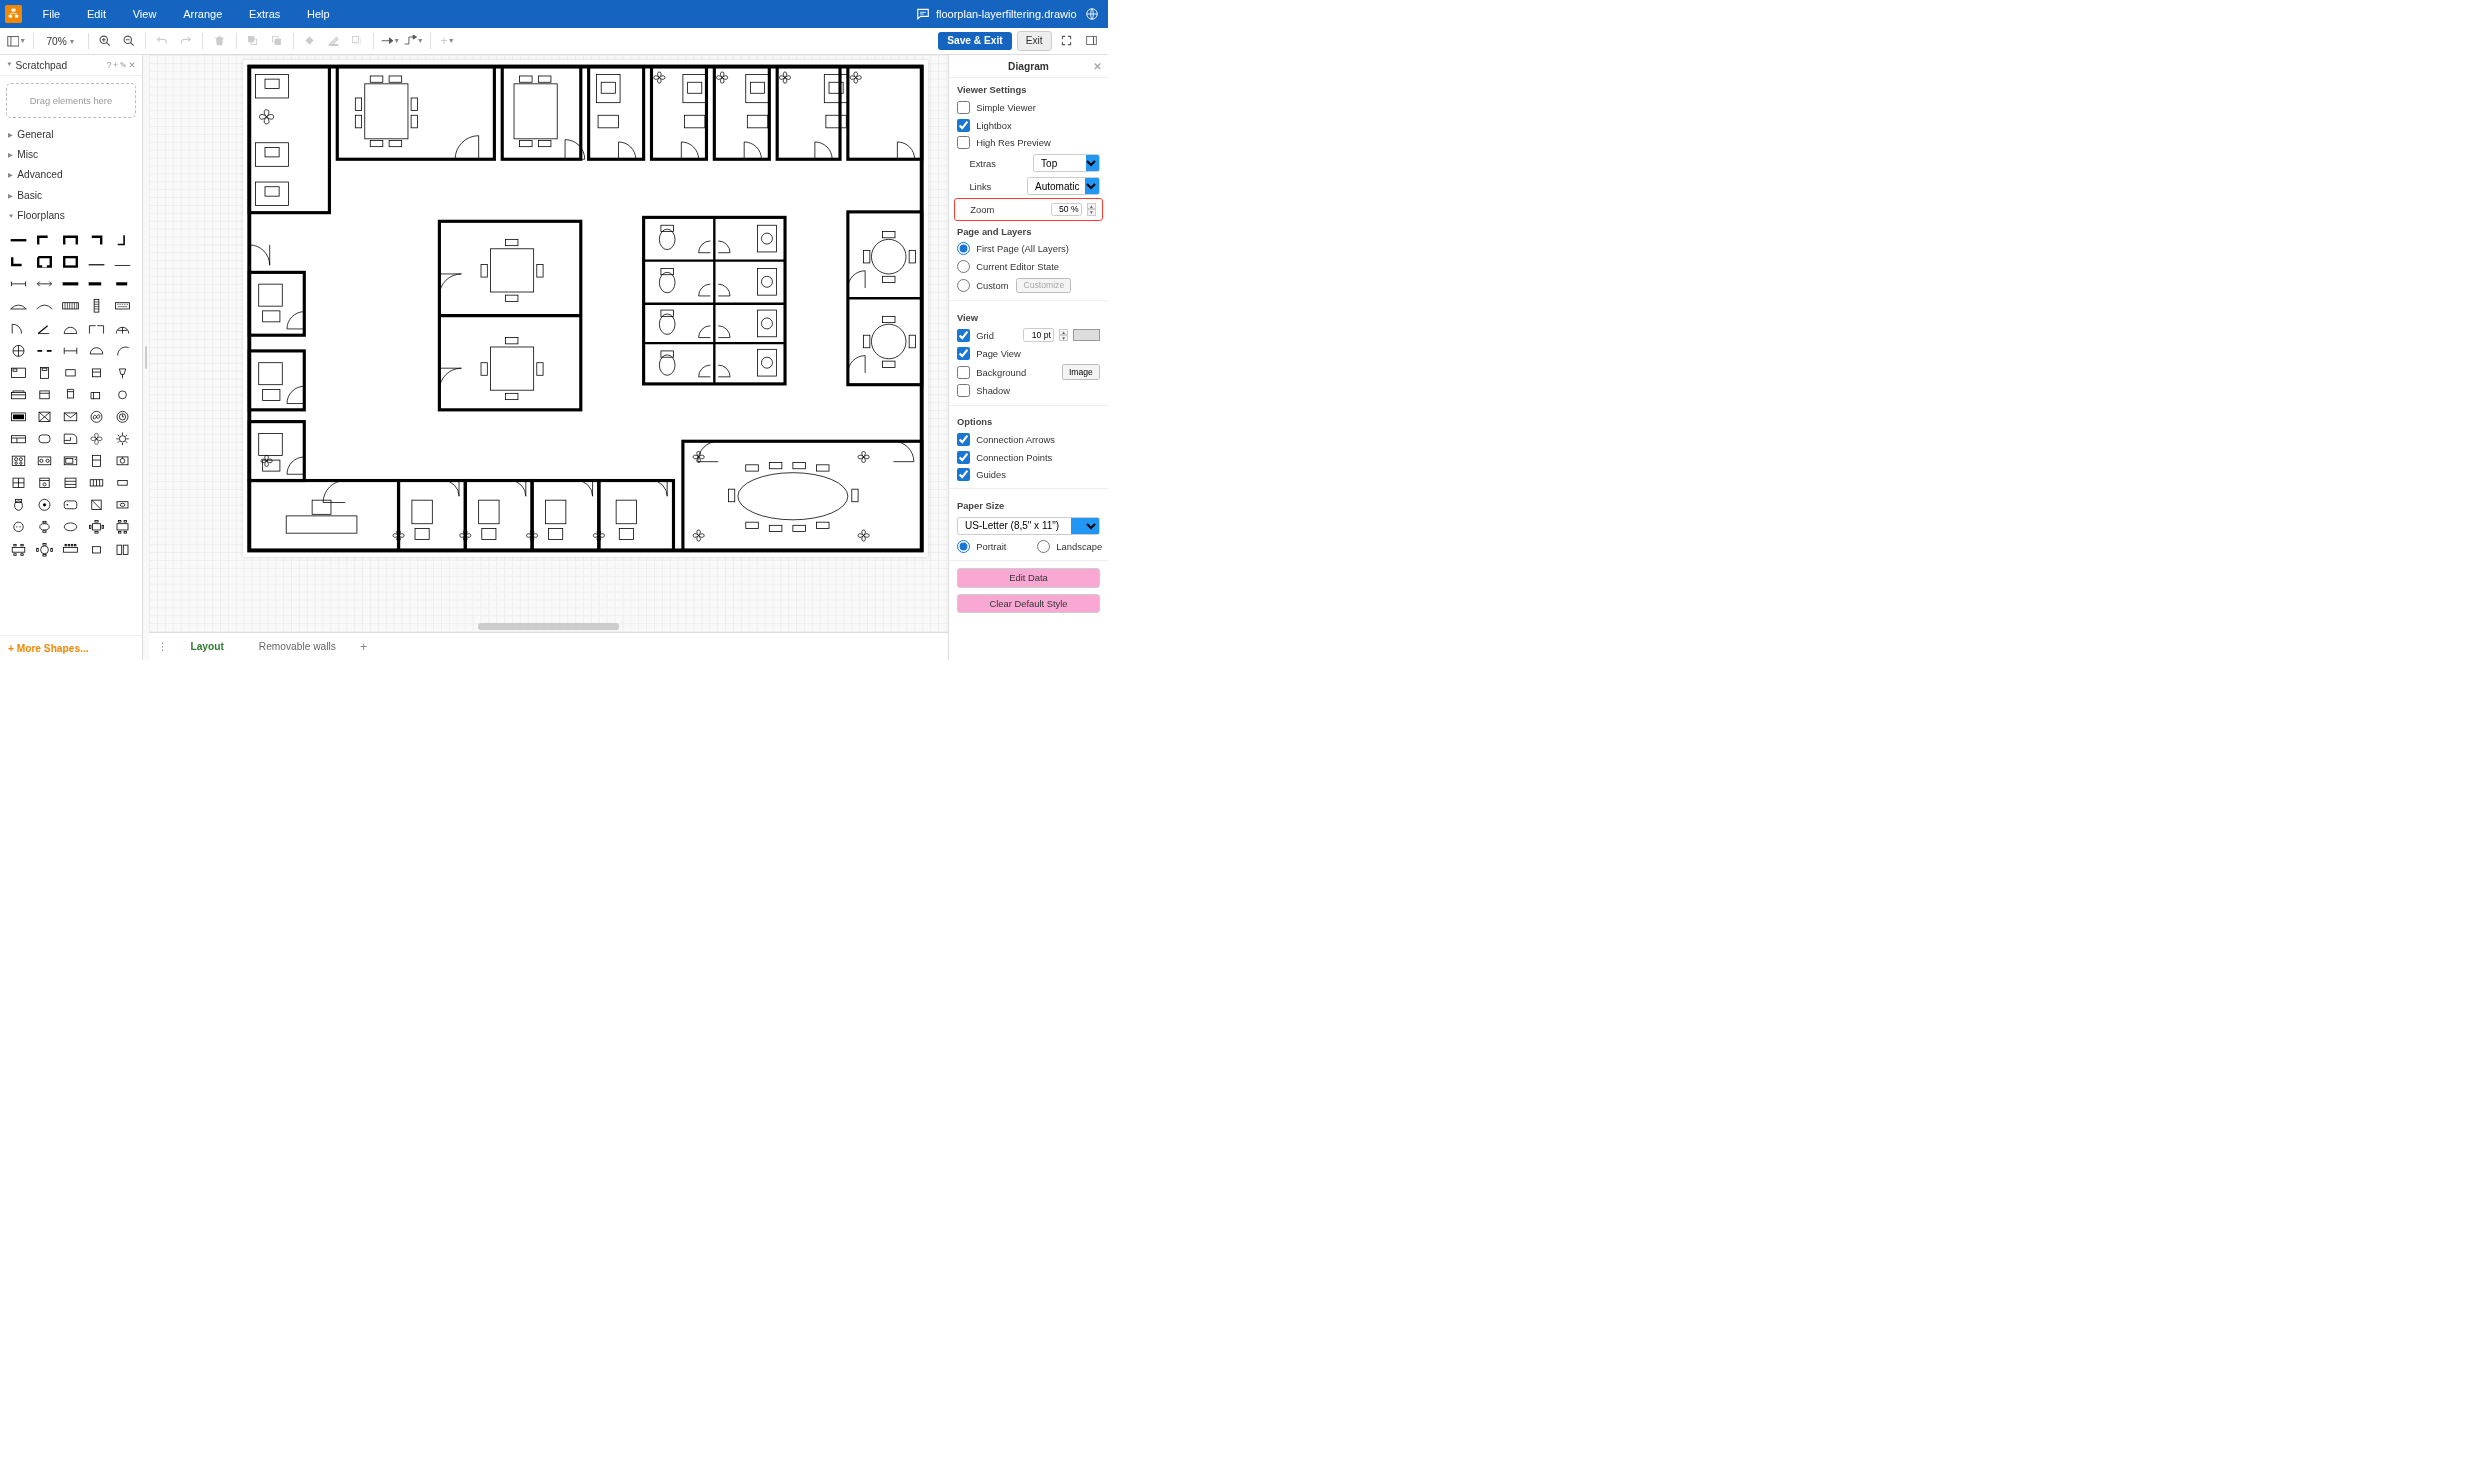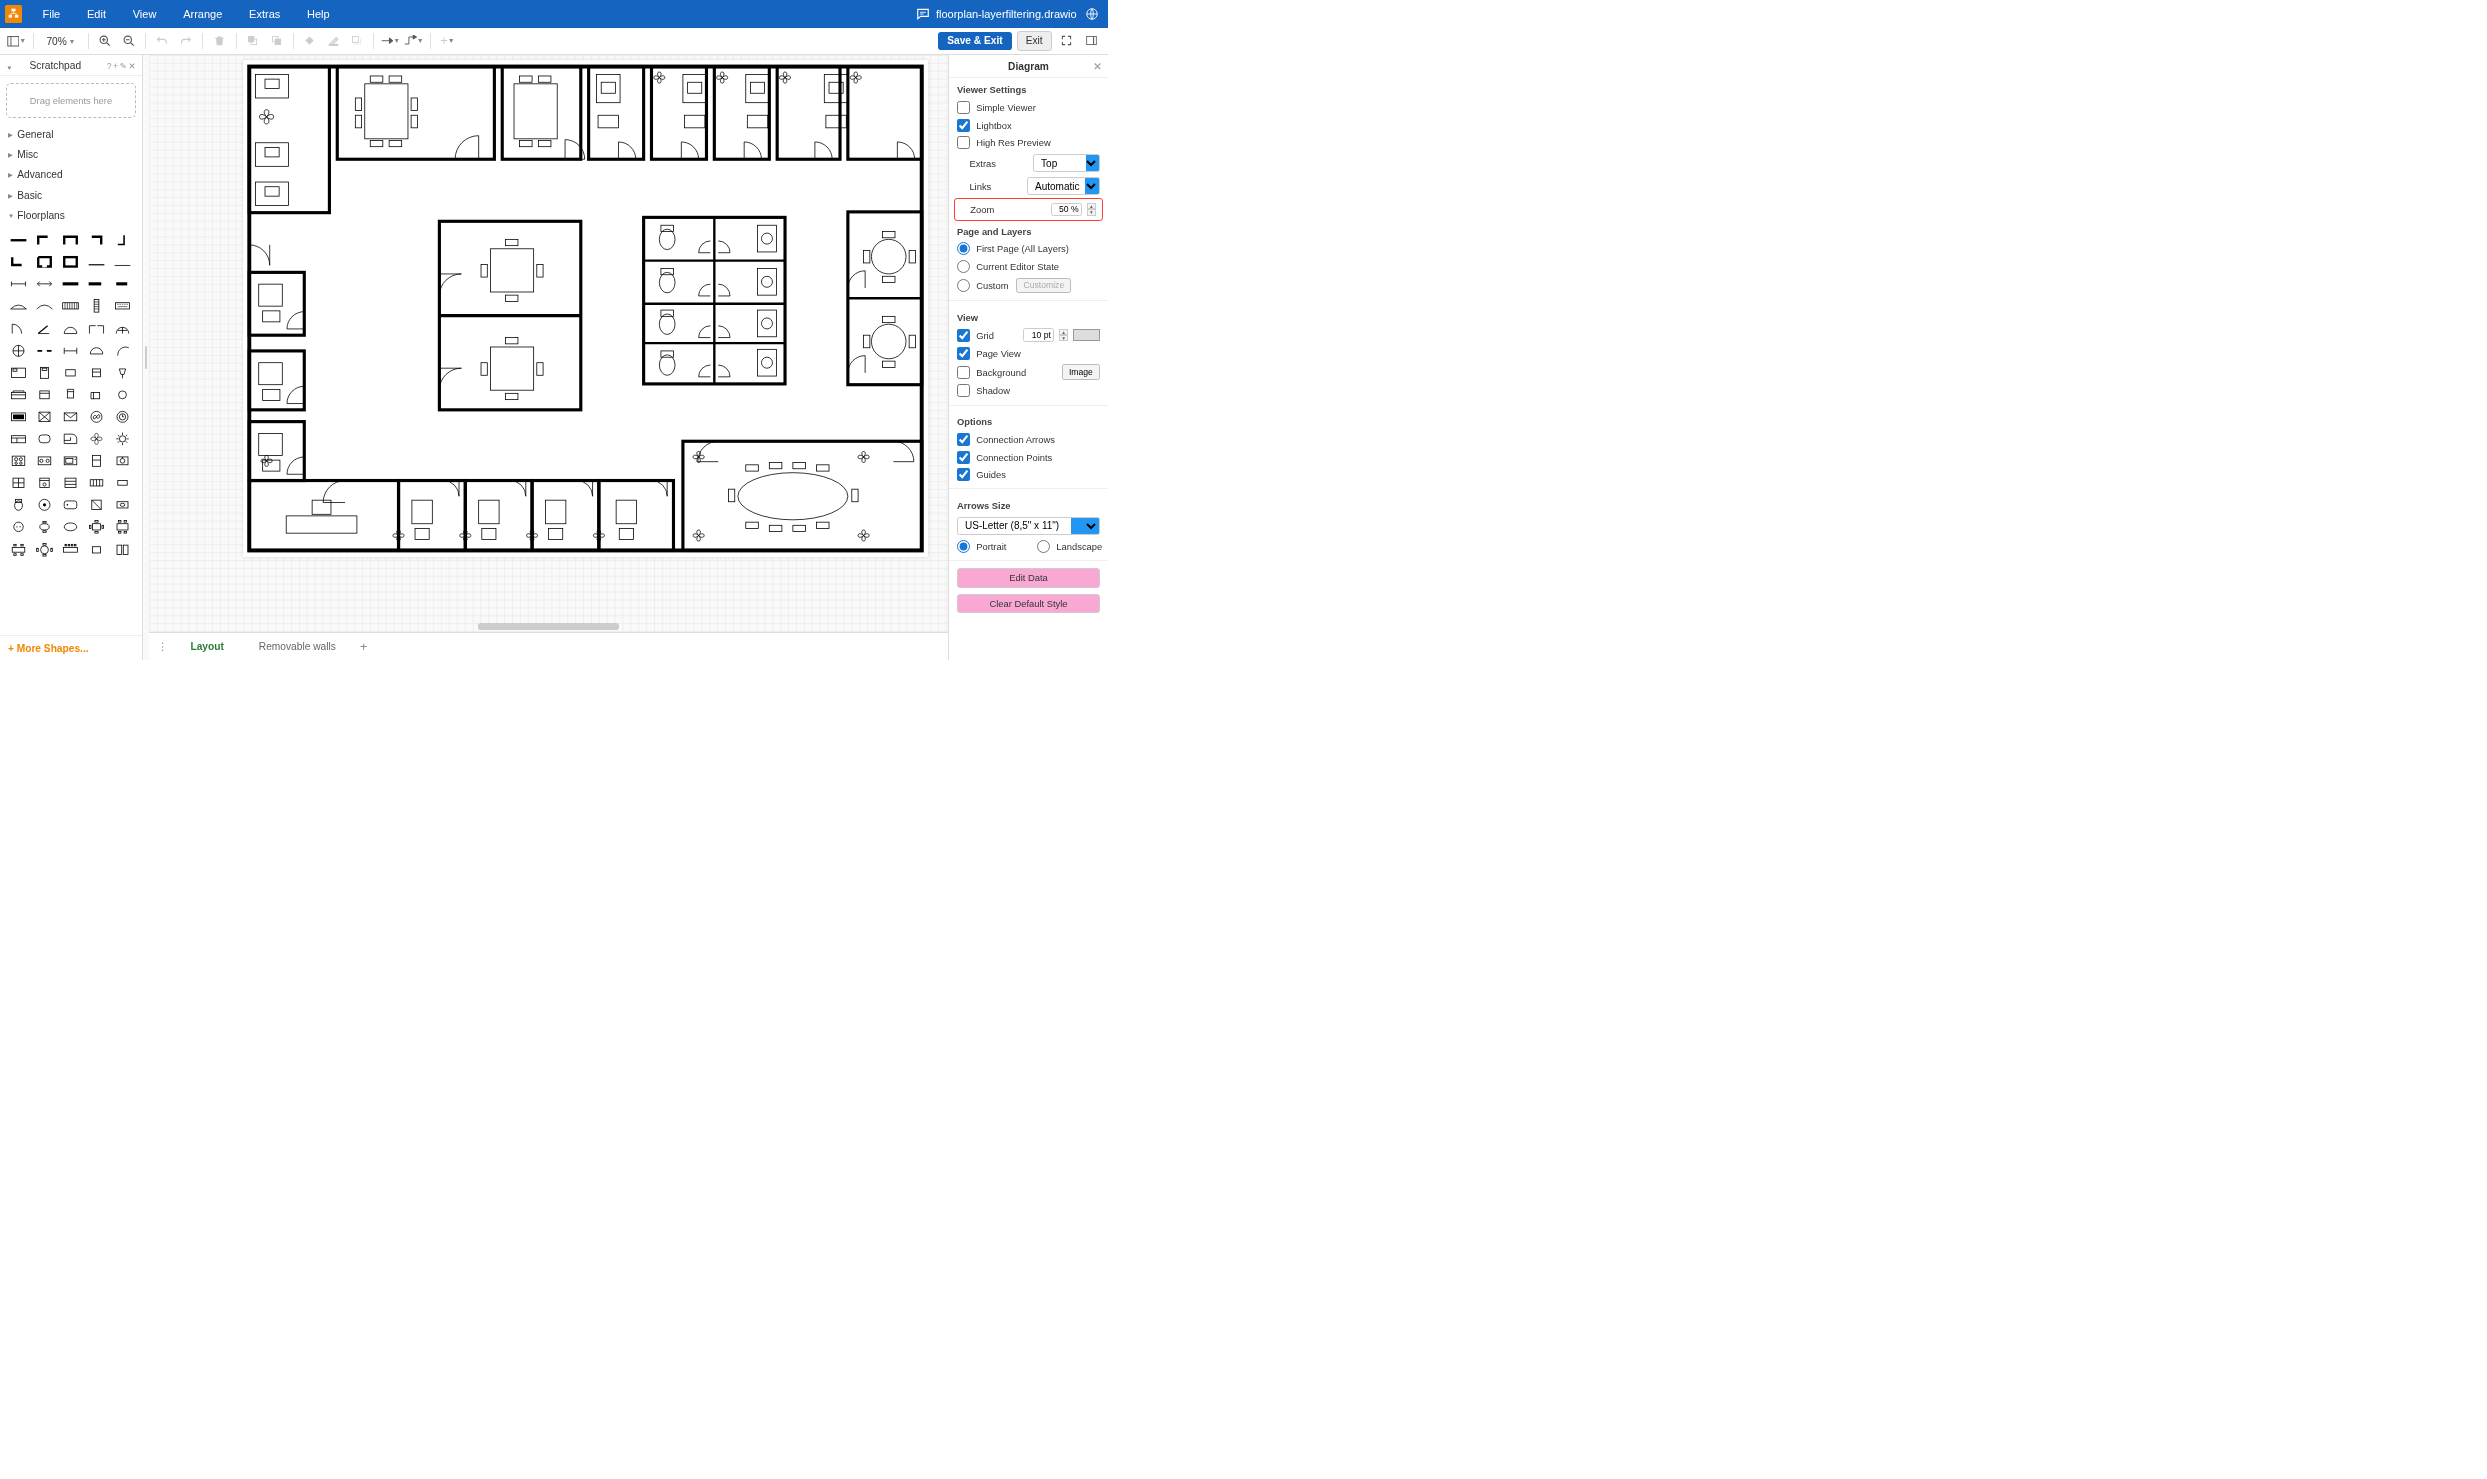--- a/index.html
+++ b/index.html
@@ -22,21 +22,21 @@
 .toolbar .dropdown-caret { font-size: 7px; color: #888; }
 .toolbar .right { margin-left: auto; display: flex; align-items: center; gap: 4.7px; }
 .btn-primary { background: #1565C0; color: #fff; border: none; padding: 3.9px 9.4px; border-radius: 3.1px; font-size: 10.2px; cursor: pointer; font-weight:700; }
 .btn-secondary { background: #eee; color: #333; border: 0.8px solid #ccc; padding: 3.1px 7.9px; border-radius: 3.1px; font-size: 10.2px; cursor: pointer; }
 
 
 .main { display: flex; height: 605px; }
 
 
 .sidebar { width: 143px; border-right: 0.8px solid #ddd; display: flex; flex-direction: column; background: #fff; overflow-y:auto; }
-.scratchpad-header { padding: 4.7px 6.3px; display: flex; align-items: flex-end; gap: 17px; font-size: 10.2px; color: #333; border-bottom: 0.8px solid #eee; }
+.scratchpad-header { padding: 4.7px 6.3px; display: flex; align-items: flex-start; gap: 3px; font-size: 10.2px; color: #333; border-bottom: 0.8px solid #eee; }
 .scratchpad-header .mini-icons { margin-left: auto; display: flex; gap: 1.6px; color: #999; font-size: 8.6px; }
 .scratchpad-drop { margin: 6.3px; padding: 11px 6.3px; border: 0.8px dashed #bbb; border-radius: 4.7px; text-align: center; color: #999; font-size: 9.4px; }
 .shape-section { padding: 4.7px 7.9px; font-size: 10.2px; color: #333; cursor: pointer; display:flex; align-items:center; gap:3.1px; }
 .shape-section .caret { font-size: 6.3px; color: #888; width:6.3px; }
 .shape-grid { padding: 4.7px 7.9px; display: grid; grid-template-columns: repeat(5, 1fr); gap: 3.1px; }
 .shape-cell { width: 22px; height: 19px; display: flex; align-items: center; justify-content: center; cursor: grab; }
 .shape-cell svg { width: 19px; height: 15.7px; }
 .more-shapes { padding: 6.3px 7.9px; color: #F08705; font-weight: bold; font-size: 10.2px; cursor: pointer; border-top: 0.8px solid #eee; margin-top:auto; }
 
 
@@ -1087,21 +1087,21 @@
     <div class="rp-row">
         <input type="checkbox" checked="" style="">
         <label>Connection Points</label>
       </div>
     <div class="rp-row">
         <input type="checkbox" checked="" style="">
         <label>Guides</label>
       </div>
 
     <div class="rp-sep"></div>
-    <div class="rp-section">Arrows Size</div>
+    <div class="rp-section">Paper Size</div>
     <div class="rp-row">
         <select class="rp-select blue-end" style="width:100%"><option>US-Letter (8,5" x 11")</option></select>
       </div>
     <div class="rp-row">
         <input type="radio" name="orient" checked="" style="">
         <label style="flex:0;margin-right:26px">Portrait</label>
         <input type="radio" name="orient" style="">
         <label>Landscape</label>
       </div>
 

